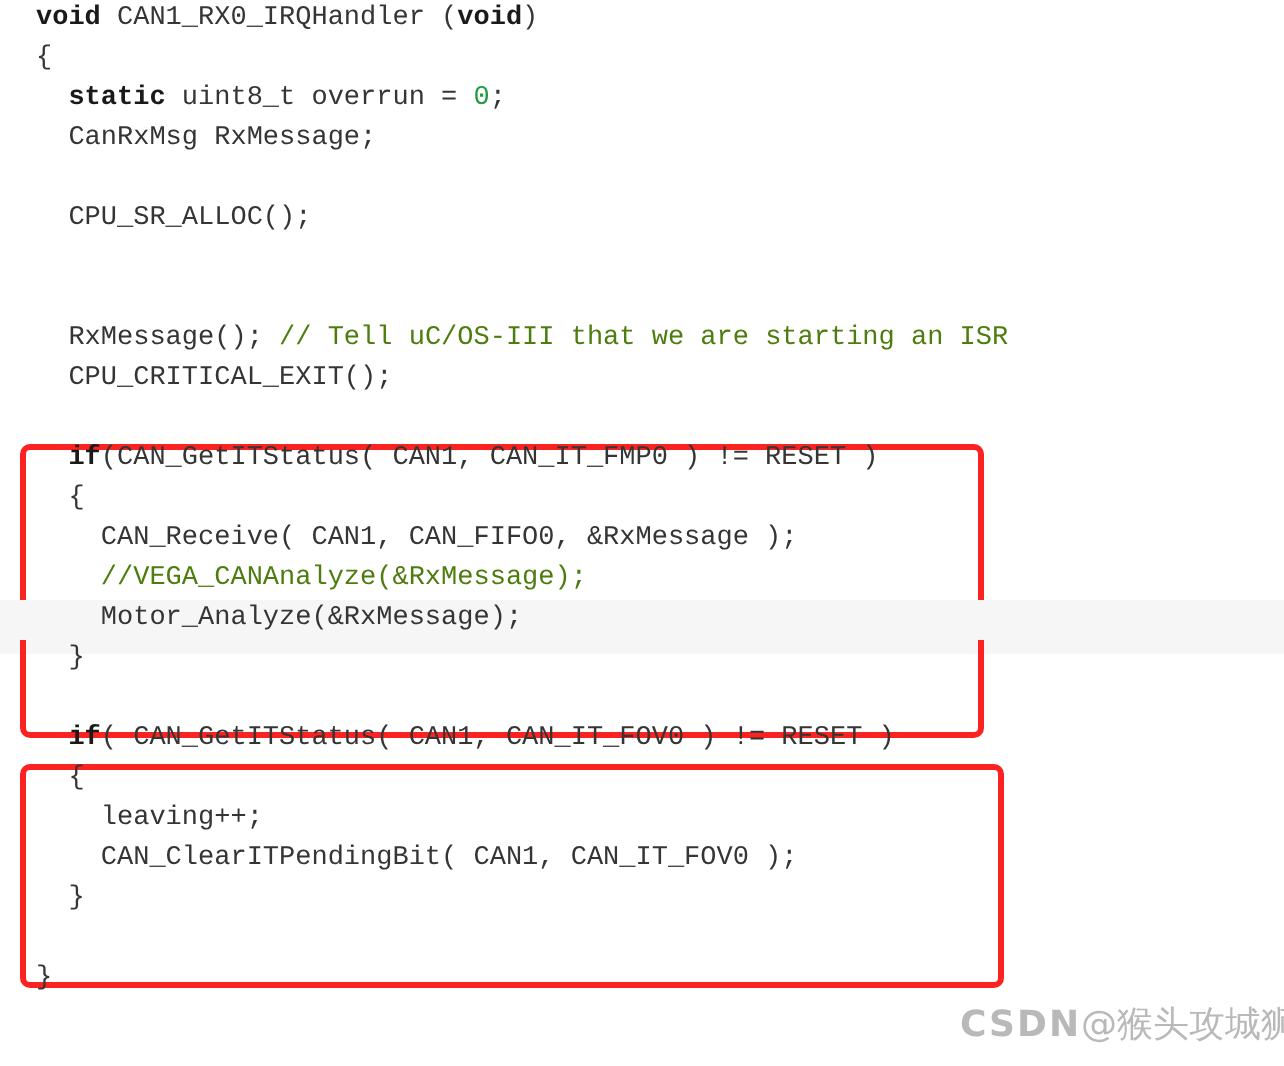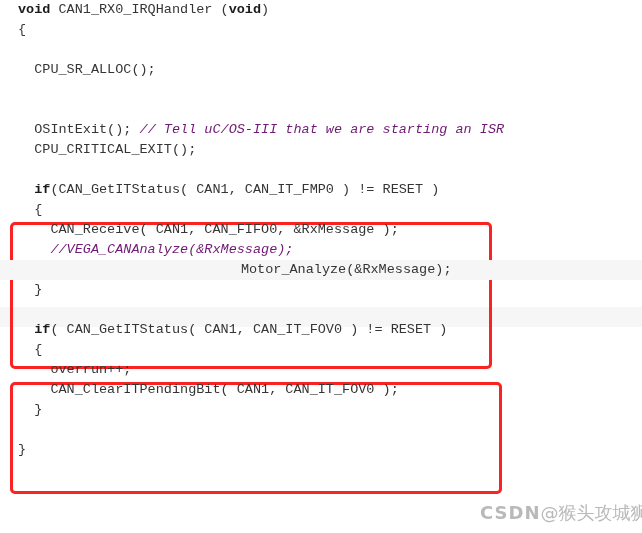--- a/index.html
+++ b/index.html
@@ -29,33 +29,31 @@
     position: relative;
     height: 20px;
     white-space: pre;
     color: #353535;
     padding-left: 18px;
     box-sizing: border-box;
   }
 
   .code-line.highlight-row {
     background: #f6f6f6;
-    text-align: center;
   }
 
   .kw {
     font-weight: bold;
     color: #1a1a1a;
   }
   .num {
     color: #1f9b3f;
   }
   .cmt {
-    color: #701a75;
-    font-style: italic;
+    color: #4d7c0f;
   }
 
   
   .redbox {
     position: absolute;
     border: 3px solid #fb2222;
     border-radius: 5px;
     box-sizing: border-box;
     pointer-events: none;
   }
@@ -108,37 +106,39 @@
 </head>
 <body>
 
 <div id="code-area">
 
   <div id="highlight-band"></div>
 
   <div class="lines-layer" id="lines-layer">
       <div class="code-line" id="line-1"><span class="kw">void</span><span> CAN1_RX0_IRQHandler (</span><span class="kw">void</span><span>)</span></div>
       <div class="code-line" id="line-2"><span>{</span></div>
+      <div class="code-line" id="line-3"><span>  </span><span class="kw">static</span><span> uint8_t overrun = </span><span class="num">0</span><span>;</span></div>
+      <div class="code-line" id="line-4"><span>  </span><span>CanRxMsg RxMessage;</span></div>
       <div class="code-line" id="line-5"><span></span></div>
       <div class="code-line" id="line-6"><span>  </span><span>CPU_SR_ALLOC();</span></div>
       <div class="code-line" id="line-7"><span></span></div>
       <div class="code-line" id="line-8"><span>  </span></div>
-      <div class="code-line" id="line-9"><span>  </span><span>OSIntExit(); </span><span class="cmt">// Tell uC/OS-III that we are starting an ISR</span></div>
+      <div class="code-line" id="line-9"><span>  </span><span>RxMessage(); </span><span class="cmt">// Tell uC/OS-III that we are starting an ISR</span></div>
       <div class="code-line" id="line-10"><span>  </span><span>CPU_CRITICAL_EXIT();</span></div>
       <div class="code-line" id="line-11"><span></span></div>
       <div class="code-line" id="line-12"><span>  </span><span class="kw">if</span><span>(CAN_GetITStatus( CAN1, CAN_IT_FMP0 ) != RESET )</span></div>
       <div class="code-line" id="line-13"><span>  </span><span>{</span></div>
       <div class="code-line" id="line-14"><span>    </span><span>CAN_Receive( CAN1, CAN_FIFO0, &amp;RxMessage );</span></div>
       <div class="code-line" id="line-15"><span>    </span><span class="cmt">//VEGA_CANAnalyze(&amp;RxMessage);</span></div>
       <div class="code-line highlight-row" id="line-16"><span>    </span><span>Motor_Analyze(&amp;RxMessage);</span></div>
       <div class="code-line" id="line-18"><span>  </span><span>}</span></div>
       <div class="code-line" id="line-19"><span></span></div>
       <div class="code-line" id="line-20"><span>  </span><span class="kw">if</span><span>( CAN_GetITStatus( CAN1, CAN_IT_FOV0 ) != RESET )</span></div>
       <div class="code-line" id="line-21"><span>  </span><span>{</span></div>
-      <div class="code-line" id="line-22"><span>    </span><span>overrun++;</span></div>
+      <div class="code-line" id="line-22"><span>    </span><span>leaving++;</span></div>
       <div class="code-line" id="line-23"><span>    </span><span>CAN_ClearITPendingBit( CAN1, CAN_IT_FOV0 );</span></div>
       <div class="code-line" id="line-24"><span>  </span><span>}</span></div>
       <div class="code-line" id="line-25"><span></span></div>
       <div class="code-line" id="line-27"><span>}</span></div>
     </div>
 
   <div class="redbox" id="redbox-fmp0"></div>
   <div class="redbox" id="redbox-fov0"></div>
 
   <div id="watermark">

